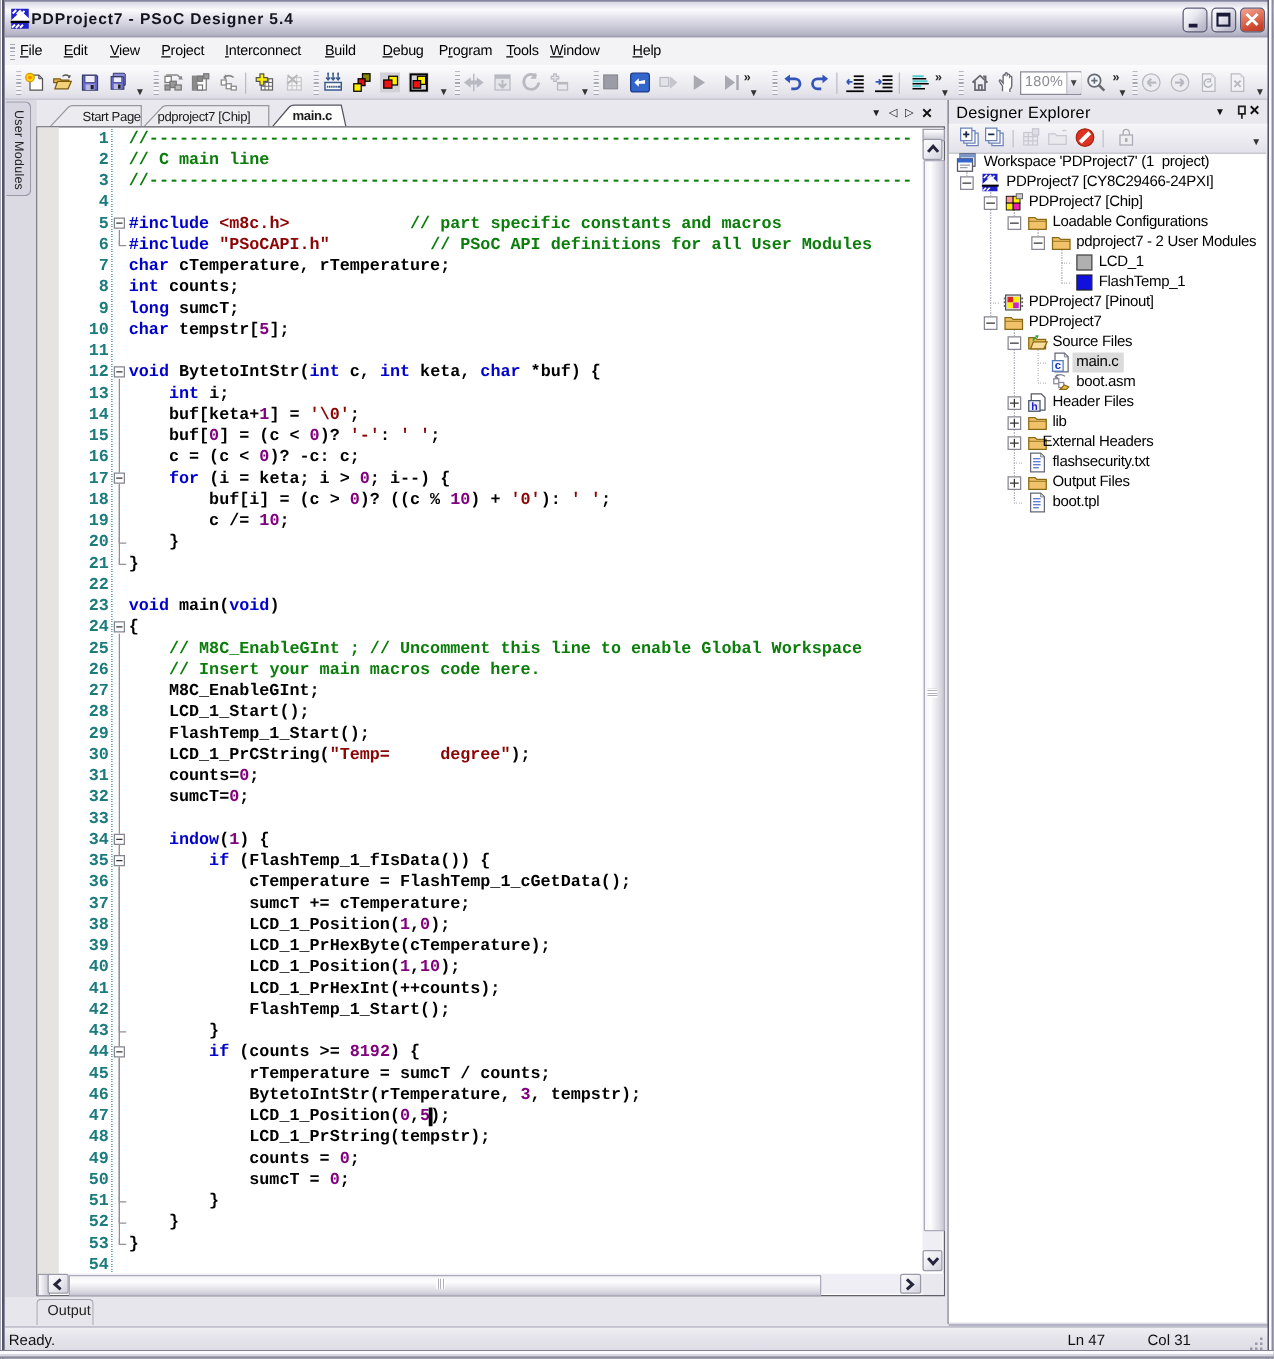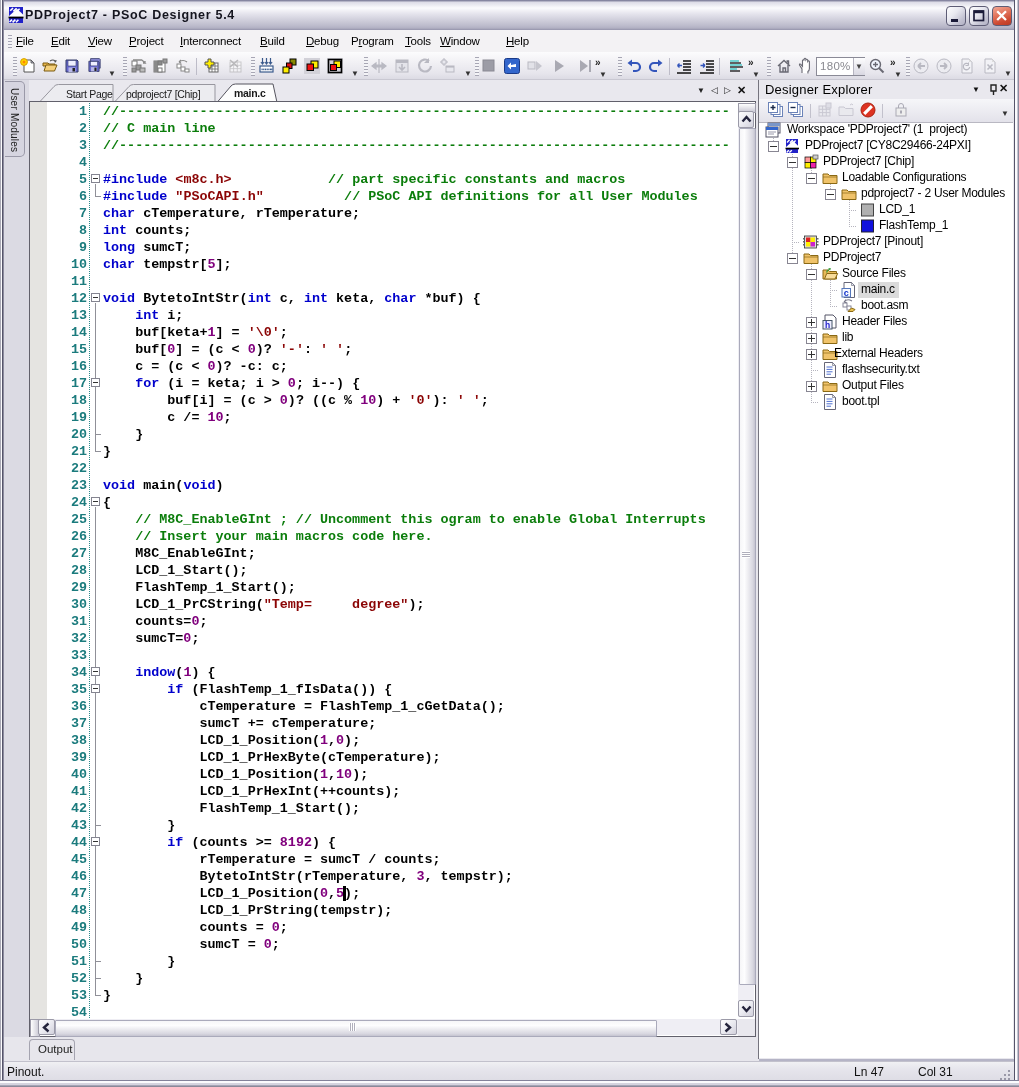--- a/index.html
+++ b/index.html
@@ -408,21 +408,21 @@
     buf[<span class="n">0</span>] = (c &lt; <span class="n">0</span>)? <span class="s">'-'</span>: <span class="s">' '</span>;
     c = (c &lt; <span class="n">0</span>)? -c: c;
     <span class="k">for</span> (i = keta; i &gt; <span class="n">0</span>; i--) {
         buf[i] = (c &gt; <span class="n">0</span>)? ((c % <span class="n">10</span>) + <span class="s">'0'</span>): <span class="s">' '</span>;
         c /= <span class="n">10</span>;
     }
 }
 
 <span class="k">void</span> main(<span class="k">void</span>)
 {
-    <span class="c">// M8C_EnableGInt ; // Uncomment this ogram to enable Global Interrupts</span>
+    <span class="c">// M8C_EnableGInt ; // Uncomment this line to enable Global Workspace</span>
     <span class="c">// Insert your main macros code here.</span>
     M8C_EnableGInt;
     LCD_1_Start();
     FlashTemp_1_Start();
     LCD_1_PrCString(<span class="s">"Temp=     degree"</span>);
     counts=<span class="n">0</span>;
     sumcT=<span class="n">0</span>;
 
     <span class="k">indow</span>(<span class="n">1</span>) {
         <span class="k">if</span> (FlashTemp_1_fIsData()) {
@@ -733,21 +733,21 @@
       <path d="M4.5 5 h6"></path>
       <path d="M4.5 7.4 h6"></path>
       <path d="M4.5 9.8 h6"></path>
       <path d="M4.5 12.2 h4.5"></path>
     </g>
   </svg>
 <div class="ab trow uif" style="left:842px;top:394px">boot.tpl</div>
 <div id="outtab" class="ab"></div>
 <div class="ab uif" style="left:38px;top:1043px;font-size:11.5px;color:#222">Output</div>
 <div id="statusbar" class="ab"></div>
-<div class="ab stxt uif" style="left:7px;top:1065px">Pinout.</div>
+<div class="ab stxt uif" style="left:7px;top:1065px">Ready.</div>
 <div class="ab stxt uif" style="left:854px;top:1065px">Ln 47</div>
 <div class="ab stxt uif" style="left:918px;top:1065px">Col 31</div>
 <svg class="ab" style="left:996px;top:1066px" width="16" height="16" viewBox="0 0 16 16">
     <rect x="12" y="12" width="2" height="2" fill="#9a99a8"></rect>
     <rect x="12" y="8" width="2" height="2" fill="#9a99a8"></rect>
     <rect x="8" y="12" width="2" height="2" fill="#9a99a8"></rect>
     <rect x="12" y="4" width="2" height="2" fill="#9a99a8"></rect>
     <rect x="8" y="8" width="2" height="2" fill="#9a99a8"></rect>
     <rect x="4" y="12" width="2" height="2" fill="#9a99a8"></rect>
   </svg>

